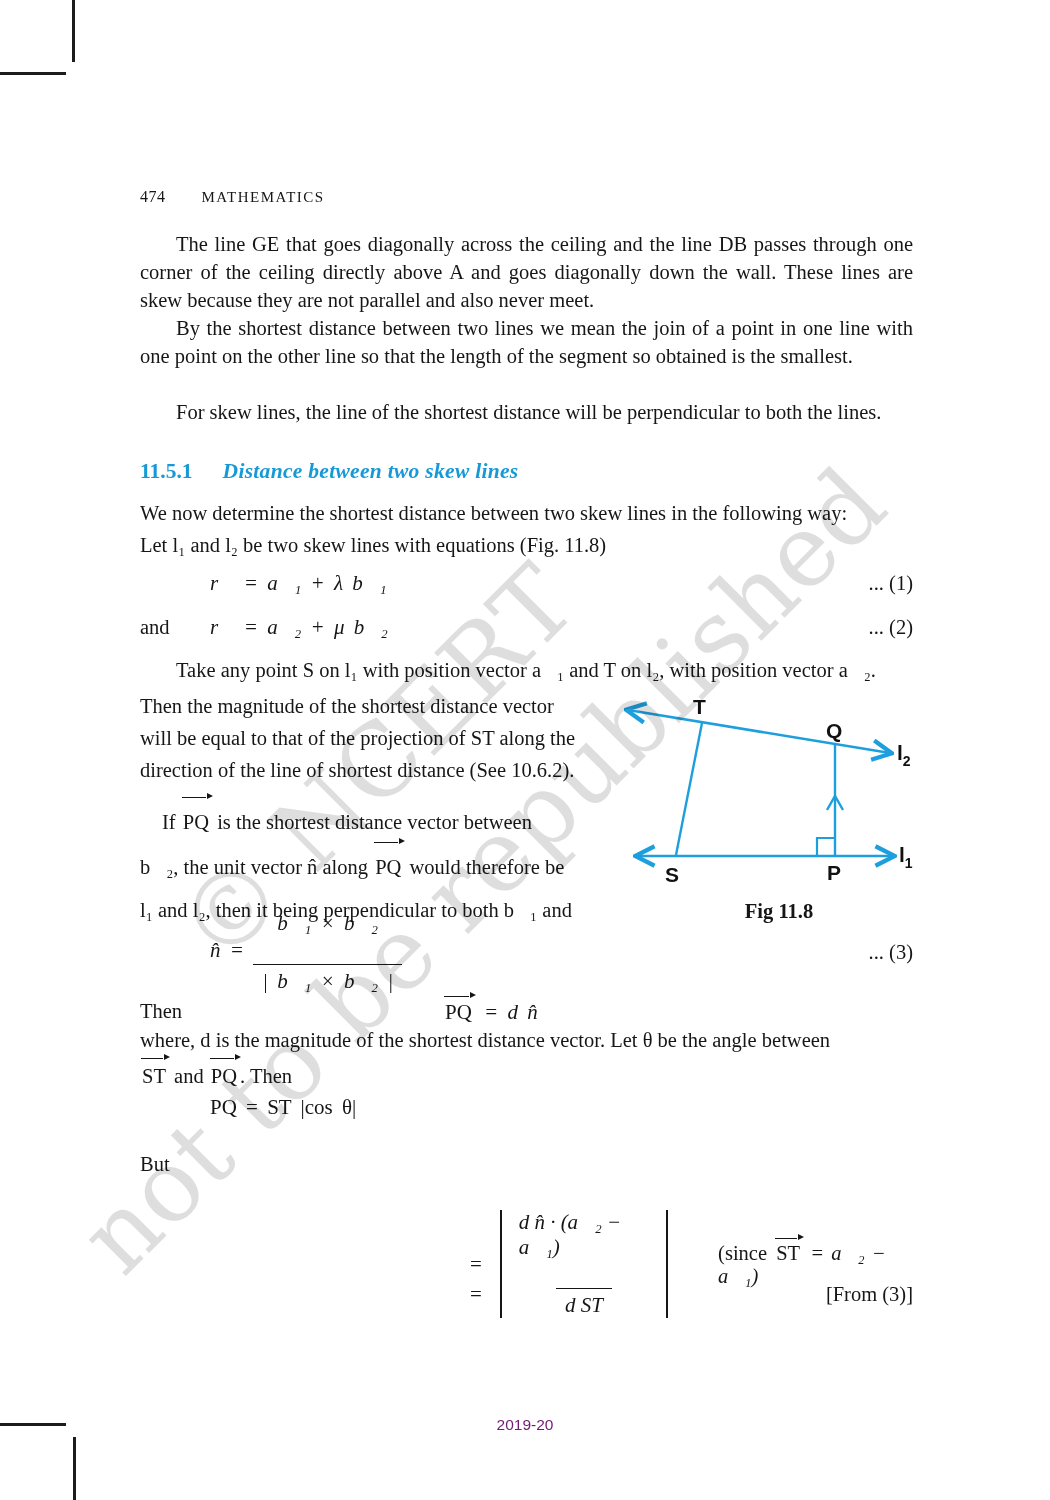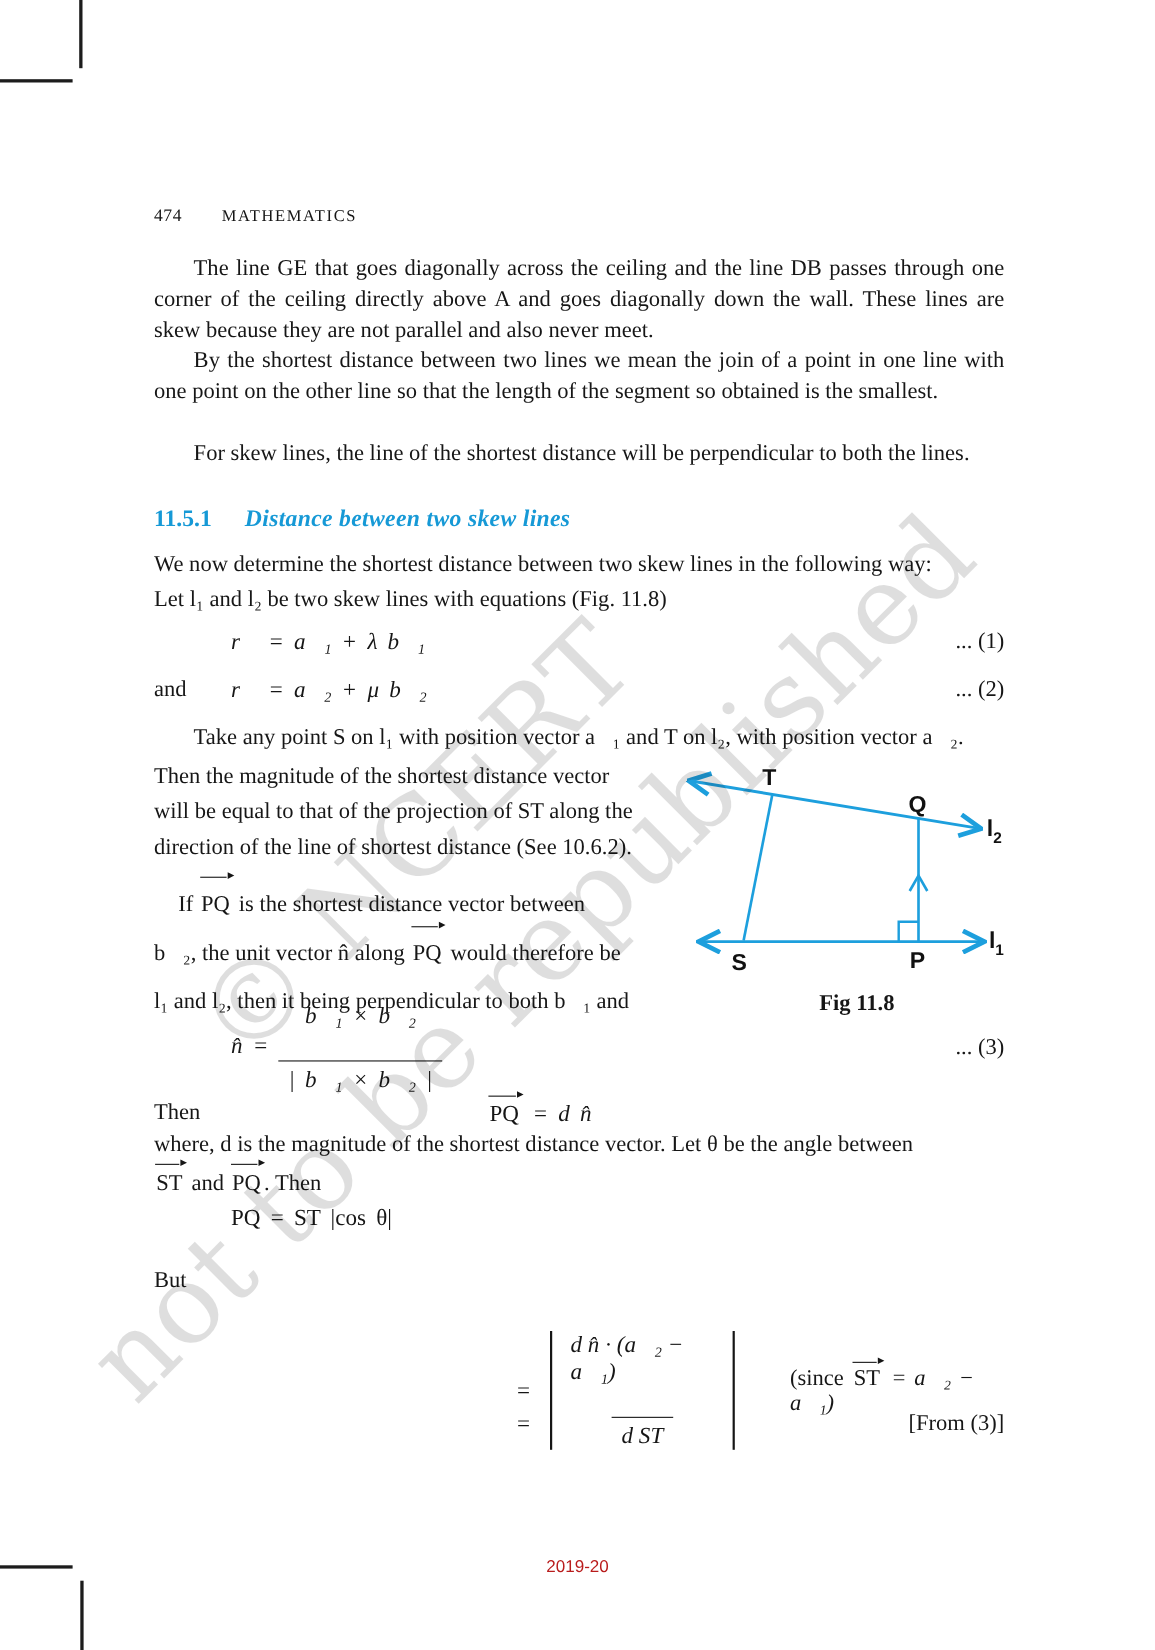--- a/index.html
+++ b/index.html
@@ -44,21 +44,21 @@
   .ifblock{margin-top:13px;}
   .ifline{font-size:20.5px;line-height:43px;}
   .figcol{position:absolute;left:475px;top:-4px;width:340px;}
   
   .watermark{position:absolute;left:-270px;top:668px;width:1400px;z-index:5;
              transform:rotate(-45deg);text-align:center;pointer-events:none;
              font-family:"DejaVu Serif",serif;font-size:100px;line-height:1.5;
              color:#000;opacity:0.13;mix-blend-mode:multiply;white-space:nowrap;}
   
   .footer{left:0;top:1416px;width:1050px;text-align:center;
-          font-family:"Liberation Sans","DejaVu Sans",sans-serif;font-size:15.5px;color:#b91c1c;}
+          font-family:"Liberation Sans","DejaVu Sans",sans-serif;font-size:15.5px;color:#701a75;}
   .note{font-size:20.5px;word-spacing:2px;}
   .tag{font-size:20.5px;}
   .z1{z-index:1;}
 </style>
 </head>
 <body>
 
 <div class="page">
 
   <div class="crop" style="left:72px;top:0;width:2.5px;height:62px;"></div>

